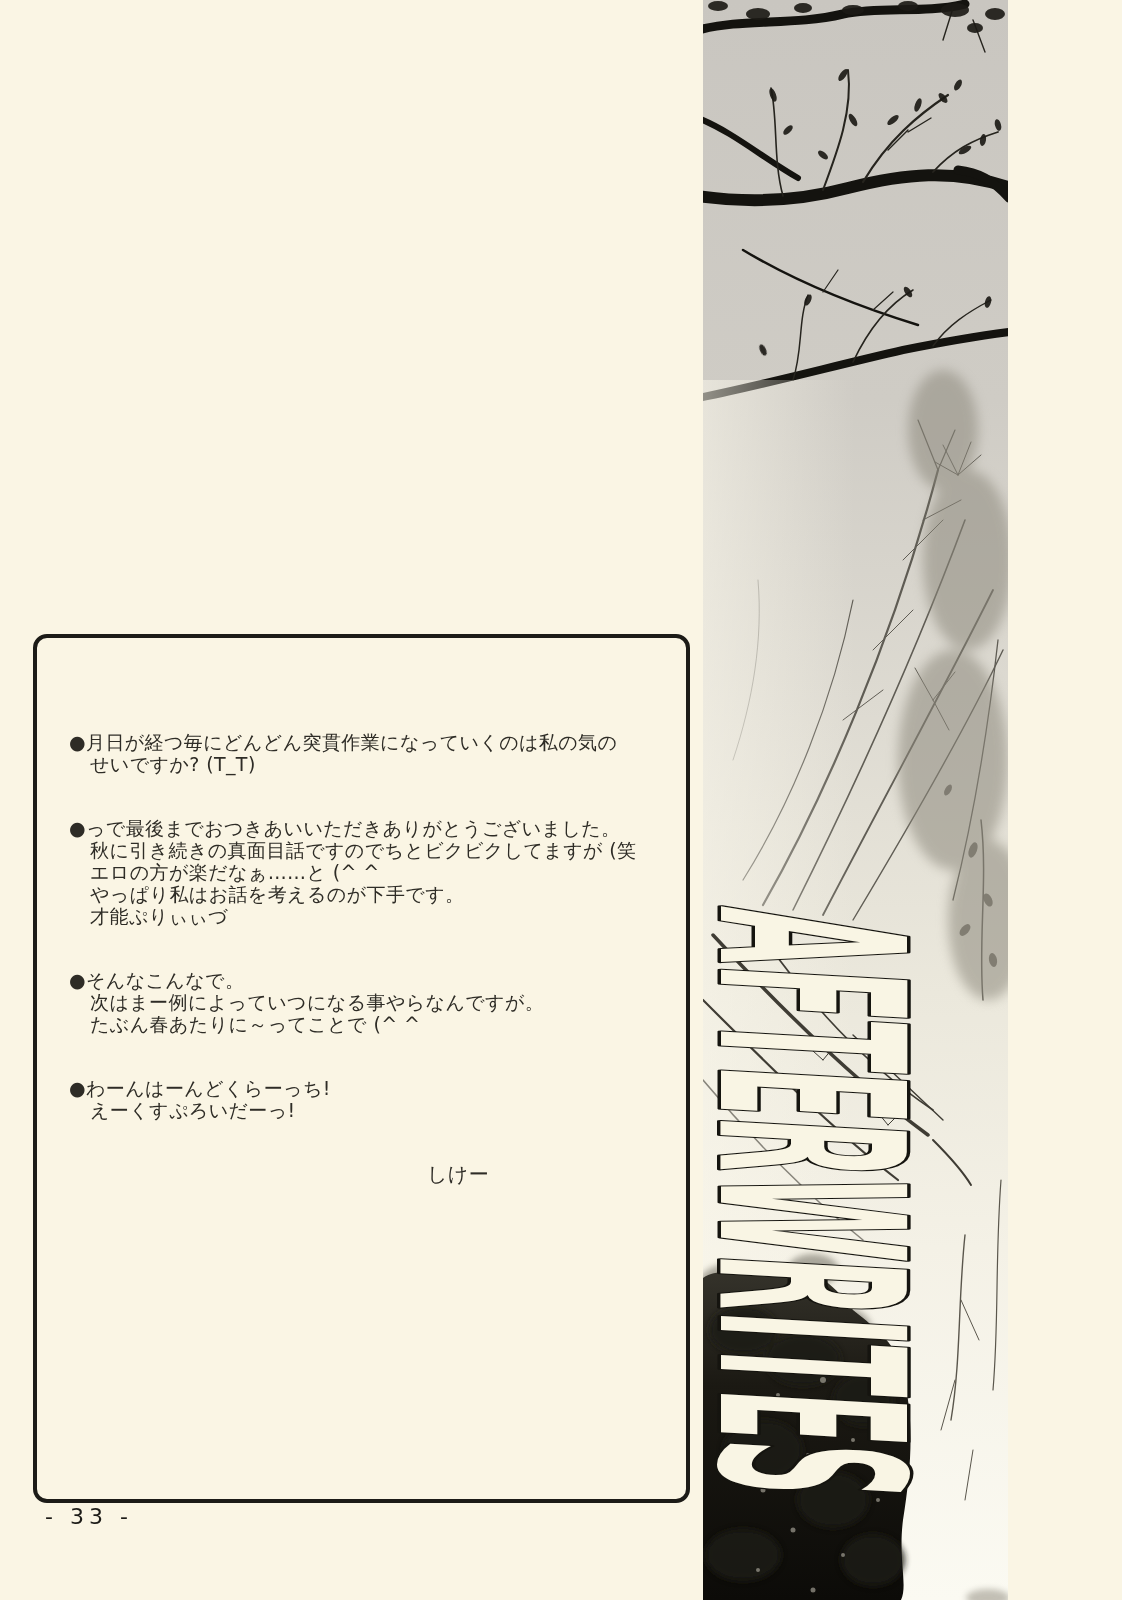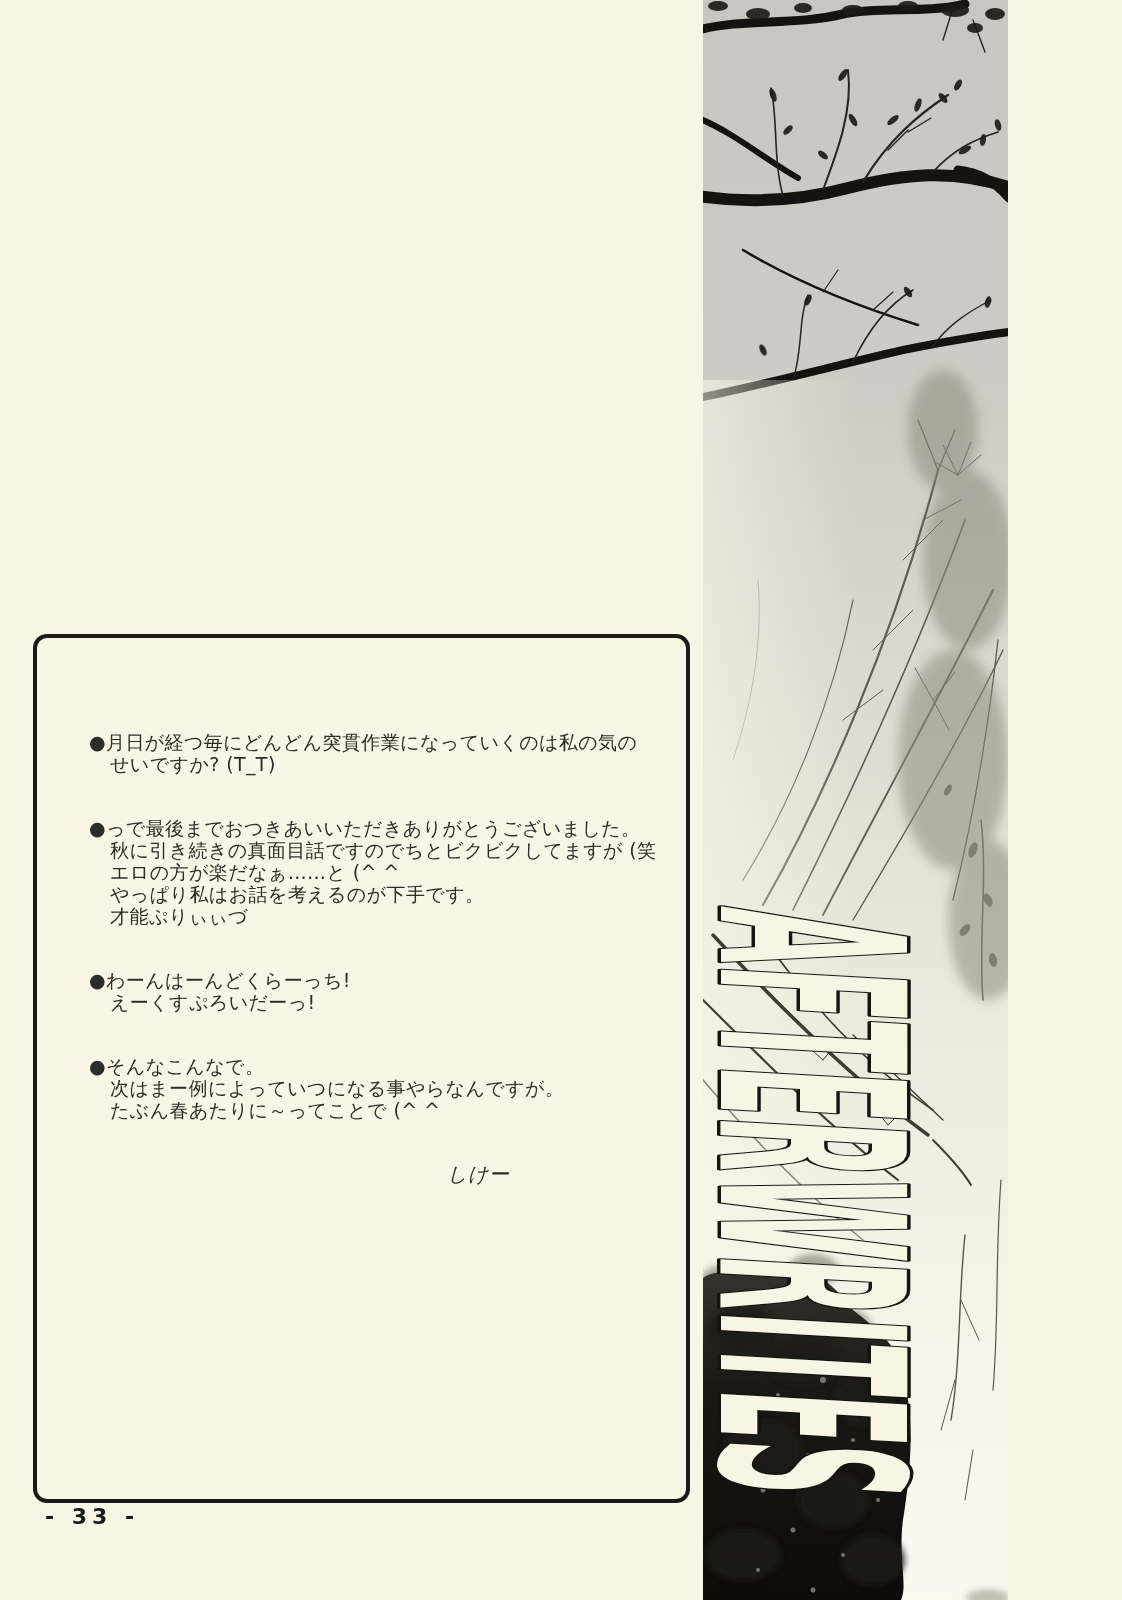--- a/index.html
+++ b/index.html
@@ -9,33 +9,33 @@
     font-family:"DejaVu Sans","Liberation Sans",sans-serif;
   }
   
   #notes-box{
     position:absolute;left:33px;top:634px;width:657px;height:869px;
     box-sizing:border-box;border:4px solid #1c1b17;border-radius:14px;
     background:transparent;
   }
   #notes-inner{
     box-sizing:border-box;height:100%;
-    padding:93px 28px 0 52px;
+    padding:93px 28px 0 32px;
     font-size:19px;line-height:22px;color:#2e2c26;letter-spacing:0.4px;
   }
   .bullet{
     white-space:pre-line;
     padding-left:21px;text-indent:-21px;
     margin:0 0 42px 0;
   }
-  .signature{margin:26px 0 0 358px;font-size:20px;font-style:italic;}
+  .signature{margin:26px 0 0 358px;font-size:20px;}
   
   #page-number{
     position:absolute;left:45px;top:1504px;
-    font-size:22px;font-weight:bold;letter-spacing:5px;color:#1c1b17;
+    font-size:22px;font-weight:normal;letter-spacing:5px;color:#1c1b17;
   }
   
   #photo{position:absolute;left:703px;top:0;width:305px;height:1600px;}
   #photo svg{display:block;width:305px;height:1600px;}
   
   #afterwrites{position:absolute;left:703px;top:905px;width:225px;height:600px;}
   #afterwrites svg{display:block;width:225px;height:600px;overflow:visible;}
 </style>
 </head>
 <body>
@@ -210,24 +210,24 @@
 
   <div id="notes-box">
     <div id="notes-inner">
       <div class="bullet">●月日が経つ毎にどんどん突貫作業になっていくのは私の気の
 せいですか? (T_T)</div>
       <div class="bullet">●っで最後までおつきあいいただきありがとうございました。
 秋に引き続きの真面目話ですのでちとビクビクしてますが (笑
 エロの方が楽だなぁ……と (^ ^ゞ
 やっぱり私はお話を考えるのが下手です。
 才能ぷりぃぃづ</div>
-      <div class="bullet">●わーんはーんどくらーっち!
-えーくすぷろいだーっ!</div>
       <div class="bullet">●そんなこんなで。
 次はまー例によっていつになる事やらなんですが。
 たぶん春あたりに～ってことで (^ ^ゞ</div>
+      <div class="bullet">●わーんはーんどくらーっち!
+えーくすぷろいだーっ!</div>
       <div class="signature">しけー</div>
     </div>
   </div>
 
   <div id="page-number">- 33 -</div>
 
 </div>
 
 </body></html>

